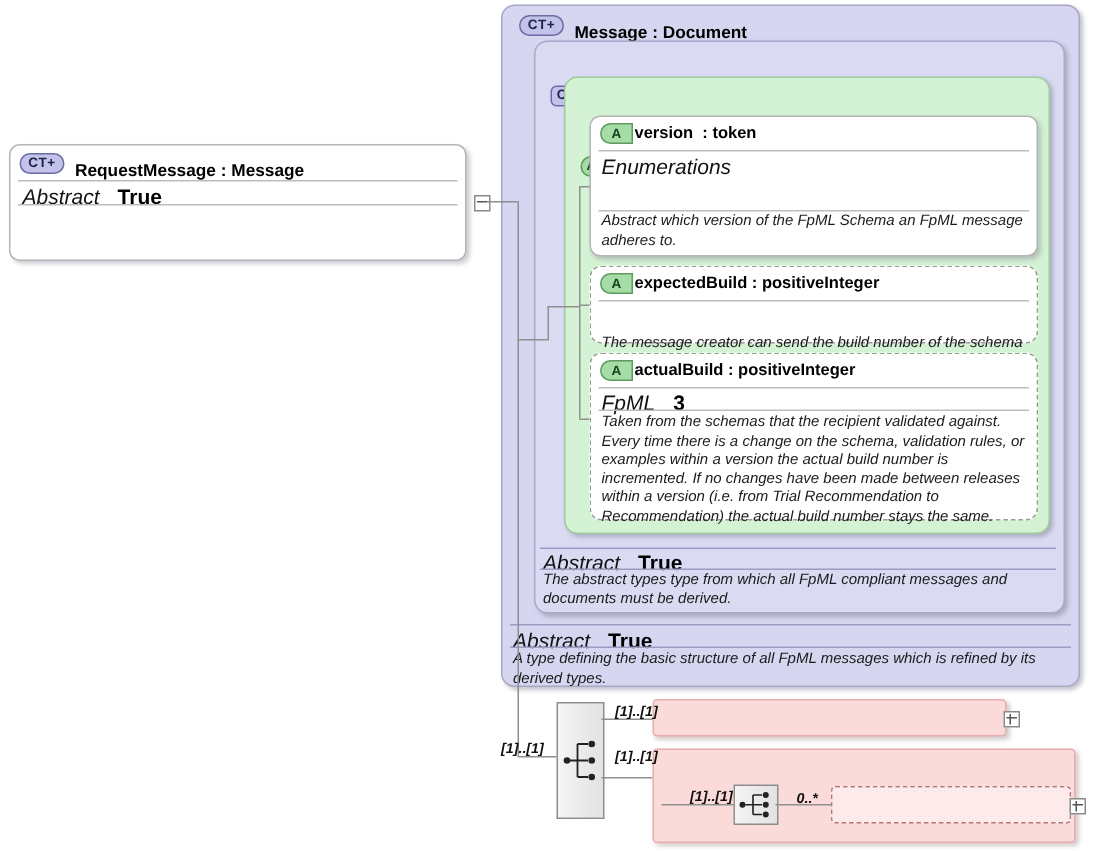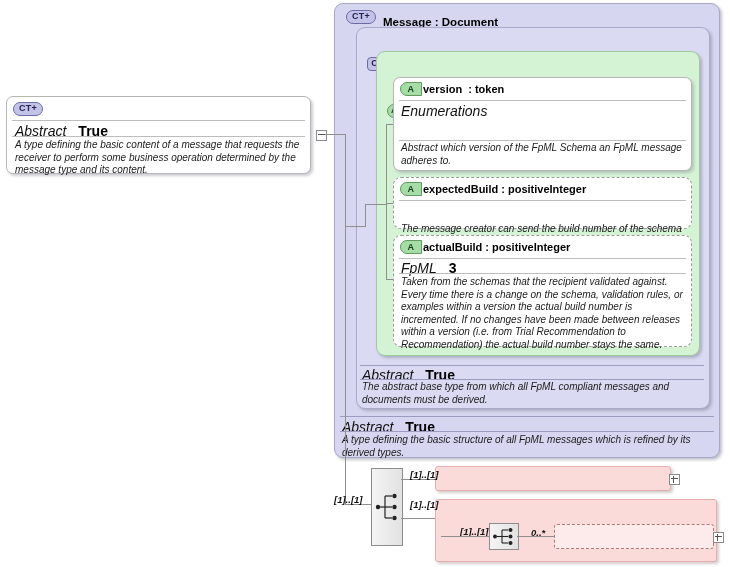--- a/index.html
+++ b/index.html
@@ -67,28 +67,28 @@
 </style>
 </head>
 <body>
 
 <div class="box shadow" style="left:6px;top:96px;width:305px;height:78px;">
   <div class="titlebar">
     <span class="badge badge-ct">
         <span>CT</span>
         <span>+</span>
       </span>
+    <span class="ttl">RequestMessage : Message</span>
   </div>
   <div class="divline" style="top:23px;"></div>
   <div class="prop" style="left:8px;top:26px;">
     <span class="k">Abstract</span>
     <span class="v">True</span>
   </div>
   <div class="divline" style="top:39px;"></div>
-  <div class="desc" style="left:8px;top:42px;width:290px;">A type defining the basic content of a message that requests the receiver to perform some business operation determined by the message type and its content.</div>
 </div>
 
 <div class="expander" style="left:316px;top:130px;"></div>
 
 <div class="panel p-purple shadow" style="left:334px;top:3px;width:386px;height:455px;">
 </div>
 <div class="titlebar abs" style="left:340px;top:5px;">
   <span class="badge badge-ct">
       <span>CT</span>
       <span>+</span>
@@ -111,21 +111,21 @@
       <span>CT</span>
     </span>
   <span class="ttl">Document : &lt;None&gt;</span>
 </div>
 <div class="abs" style="left:360px;top:365px;width:344px;border-top:1px solid #9c9cc0;"></div>
 <div class="prop" style="left:362px;top:367px;">
   <span class="k">Abstract</span>
   <span class="v">True</span>
 </div>
 <div class="abs" style="left:360px;top:379px;width:344px;border-top:1px solid #9c9cc0;"></div>
-<div class="desc" style="left:362px;top:381px;width:340px;">The abstract base type from which all FpML compliant messages and documents must be derived.</div>
+<div class="desc" style="left:362px;top:381px;width:340px;">The abstract types type from which all FpML compliant messages and documents must be derived.</div>
 
 <div class="panel p-green shadow" style="left:376px;top:51px;width:324px;height:305px;">
 </div>
 <div class="titlebar abs" style="left:381px;top:53px;">
   <span class="badge badge-ag">
       <span>AG</span>
     </span>
   <span class="ttl-sm">&lt;Ref&gt;</span>
   <span class="ttl-sm" style="margin-left:22px;">: StandardAttributes.atts</span>
 </div>

